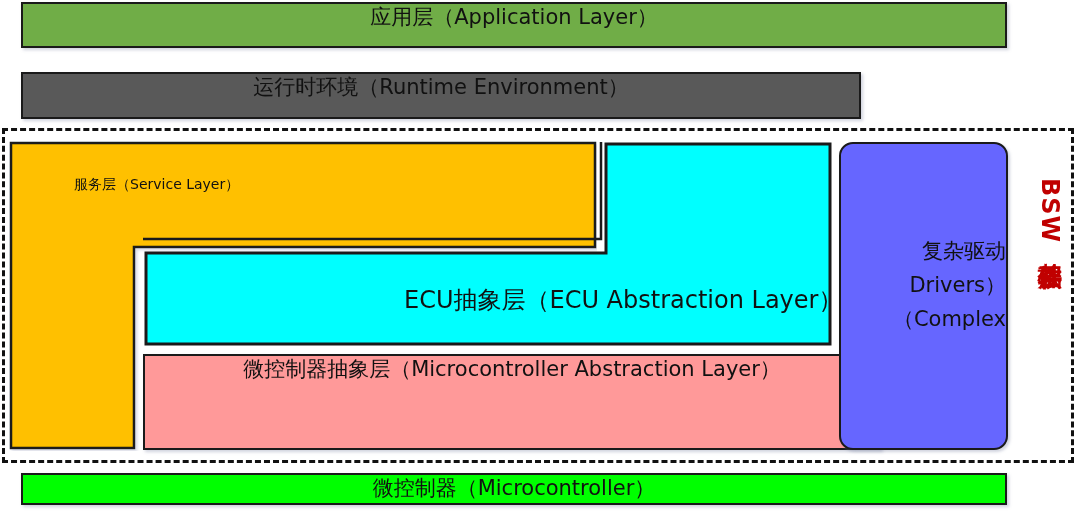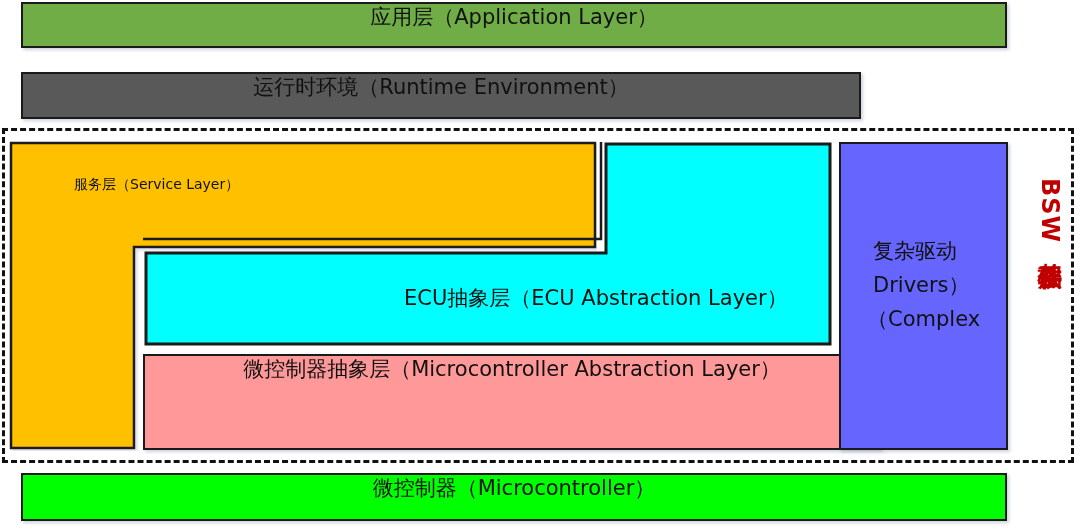--- a/index.html
+++ b/index.html
@@ -31,21 +31,21 @@
     }
     #app-layer {
       left: 21px; top: 2px; width: 986px; height: 46px;
       background: #70ad47;
     }
     #rte-layer {
       left: 21px; top: 72px; width: 840px; height: 47px;
       background: #595959;
     }
     #mcu-layer {
-      left: 21px; top: 473px; width: 986px; height: 48px;
+      left: 21px; top: 473px; width: 986px; height: 32px;
       background: #00ff00;
     }
     
     #bsw-frame {
       position: absolute;
       left: 2px; top: 128px; width: 1072px; height: 335px;
       box-sizing: border-box;
       border: 3px dashed #111111;
       pointer-events: none;
     }
@@ -63,36 +63,37 @@
       margin-left: 48px;
     }
     #ecu-layer {
       position: absolute;
       left: 143px; top: 142px;
       width: 690px; height: 206px;
     }
     #ecu-label {
       position: absolute;
       left: 404px; top: 284px;
-      font-size: 21px;
+      font-size: 24px;
       white-space: nowrap;
     }
     #mcal-layer {
       left: 143px; top: 354px; width: 738px; height: 96px;
       background: #ff9999;
     }
     #cdd-layer {
       left: 839px; top: 142px; width: 169px; height: 308px;
       background: #6666ff;
       flex-direction: column;
-      align-items: flex-start;
+      align-items: flex-end;
       padding-left: 32px;
       padding-bottom: 22px;
       white-space: normal;
       line-height: 1.62;
+      border-radius: 14px;
     }
     #bsw-label {
       position: absolute;
       left: 1032px; top: 178px;
       width: 30px;
       color: #c00000;
       font-weight: bold;
       font-size: 24px;
       line-height: 1.05;
       writing-mode: vertical-rl;

